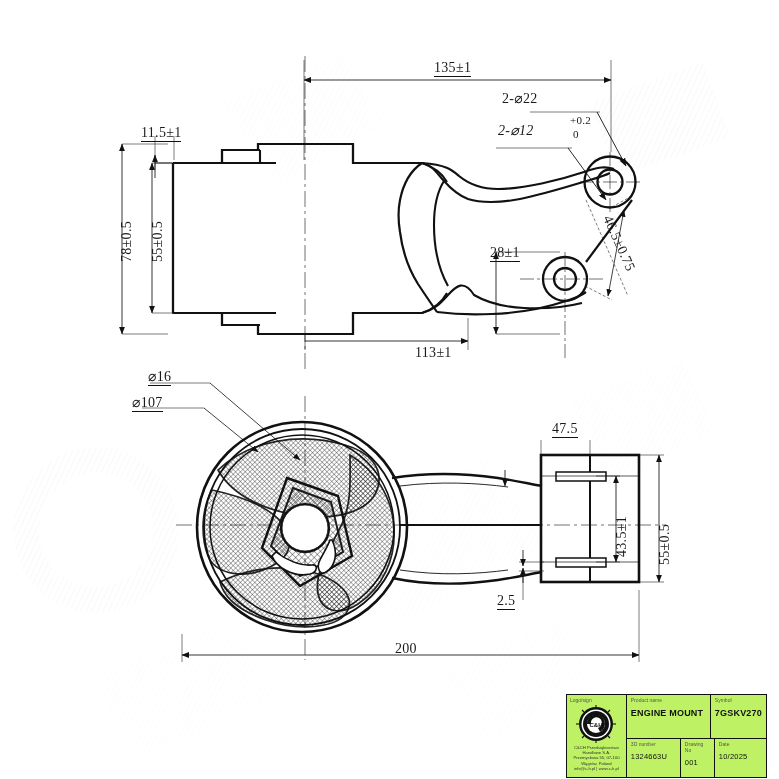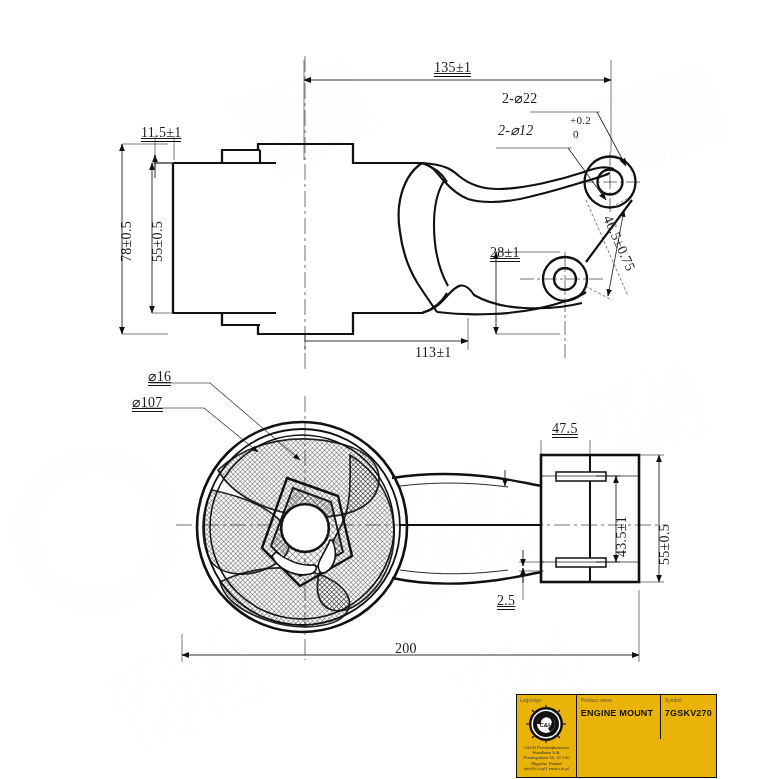--- a/index.html
+++ b/index.html
@@ -3,26 +3,26 @@
 <meta charset="utf-8">
 <style>
   html,body{margin:0;padding:0;background:#ffffff;}
   body{width:779px;height:779px;overflow:hidden;
        font-family:"Liberation Serif", serif;color:#111;}
   #sheet{position:relative;width:779px;height:779px;background:#fff;}
   svg{position:absolute;top:0;left:0;}
   .lbl{position:absolute;font-family:"Liberation Serif",serif;color:#1a1a1a;
        white-space:nowrap;letter-spacing:.3px;}
   .dim{font-size:14px;}
-  .dim-u{border-bottom:1.2px solid #111;padding-bottom:1px;text-decoration:underline;}
+  .dim-u{border-bottom:1.2px solid #111;padding-bottom:1px;}
   .tol{font-size:11px;line-height:8px;}
   .rot90{transform-origin:0 0;transform:rotate(-90deg);}
   
-  #titleblock{position:absolute;left:516px;top:694px;width:201px;height:84px;
-     border:1.1px solid #111;background:#eab308;box-sizing:border-box;
+  #titleblock{position:absolute;left:566px;top:694px;width:201px;height:84px;
+     border:1.1px solid #111;background:#bef264;box-sizing:border-box;
      display:flex;font-family:"Liberation Sans",sans-serif;}
   #tb-left{width:110px;border-right:1.1px solid #111;box-sizing:border-box;
      display:flex;flex-direction:column;position:relative;padding:2px 3px;}
   #tb-right{flex:1;display:flex;flex-direction:column;box-sizing:border-box;}
   .tb-hdr{font-size:5px;color:#555;line-height:6px;}
   .tb-row{display:flex;border-bottom:1.1px solid #111;box-sizing:border-box;}
   .tb-row:last-child{border-bottom:none;}
   .tb-cell{box-sizing:border-box;padding:2px 4px;border-right:1.1px solid #111;
      display:flex;flex-direction:column;justify-content:flex-start;}
   .tb-cell:last-child{border-right:none;}
@@ -366,16 +366,30 @@
       <div class="tb-row" style="height:44px;">
         <div class="tb-cell" style="width:84px;">
           <span class="tb-hdr">Product name</span>
           <span class="tb-val">ENGINE MOUNT</span>
         </div>
         <div class="tb-cell" style="flex:1;">
           <span class="tb-hdr">Symbol</span>
           <span class="tb-val">7GSKV270</span>
         </div>
       </div>
+      <div class="tb-row" style="flex:1;">
+        <div class="tb-cell" style="width:54px;">
+          <span class="tb-hdr">3D number</span>
+          <span class="tb-val sm">1324663U</span>
+        </div>
+        <div class="tb-cell" style="width:34px;">
+          <span class="tb-hdr">Drawing No</span>
+          <span class="tb-val sm">001</span>
+        </div>
+        <div class="tb-cell" style="flex:1;">
+          <span class="tb-hdr">Date</span>
+          <span class="tb-val sm">10/2025</span>
+        </div>
+      </div>
     </div>
   </div>
 
 </div>
 
 </body></html>

